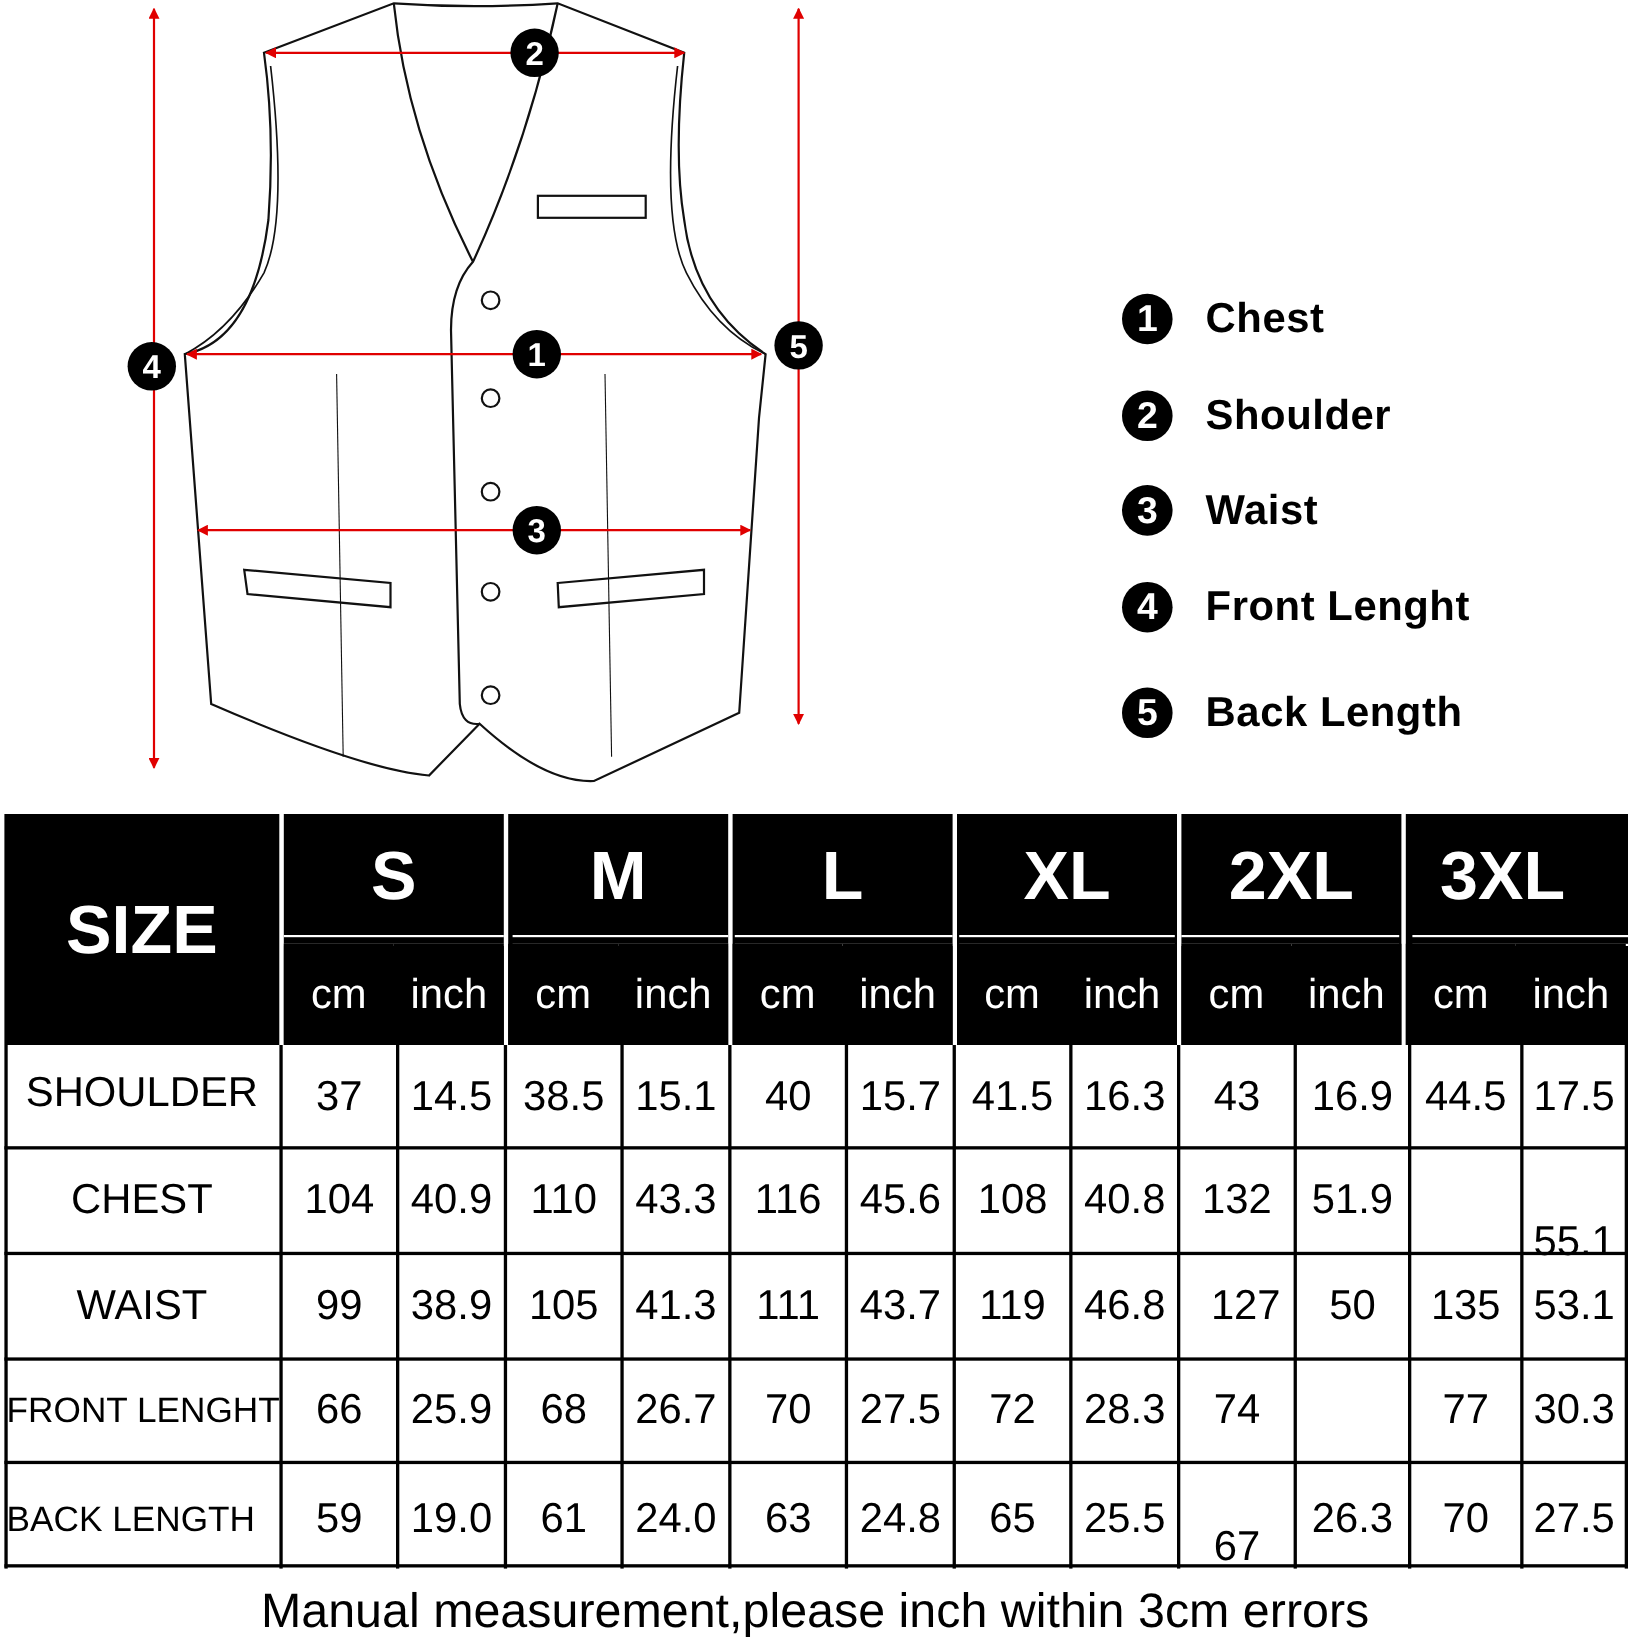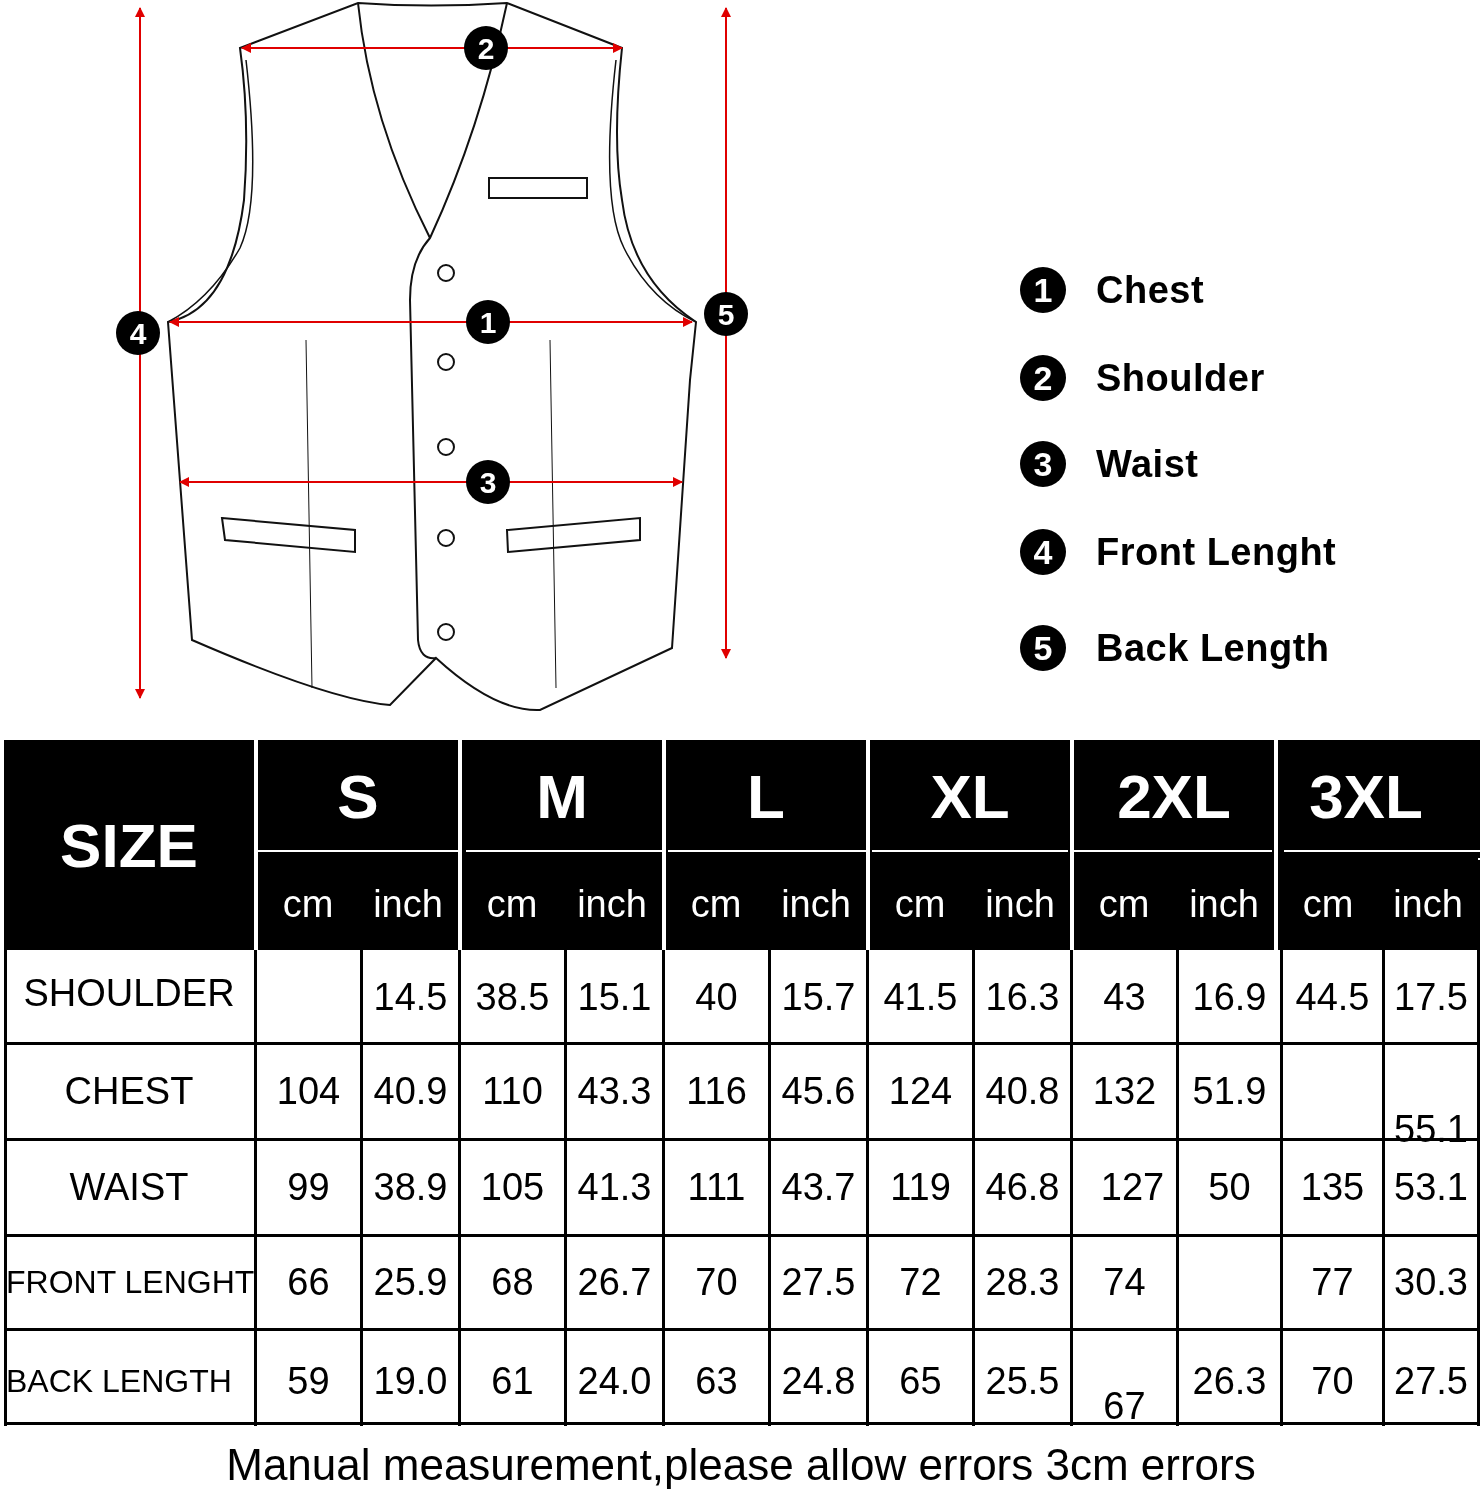--- a/index.html
+++ b/index.html
@@ -156,40 +156,41 @@
   <div class="gl" style="left:1276px;top:210px;width:3px;height:476px;"></div>
   <div class="gl" style="left:1378px;top:210px;width:3px;height:476px;"></div>
 
   <div class="gl" style="left:0;top:302px;width:1476px;height:3px;"></div>
   <div class="gl" style="left:0;top:398px;width:1476px;height:3px;"></div>
   <div class="gl" style="left:0;top:494px;width:1476px;height:3px;"></div>
   <div class="gl" style="left:0;top:588px;width:1476px;height:3px;"></div>
   <div class="gl" style="left:0;top:682px;width:1476px;height:3px;"></div>
 
   <div class="row-label" style="top:210px;width:250px;height:92px;align-items:flex-start;padding-top:22px;box-sizing:border-box;">SHOULDER</div>
+  <div class="cell" style="left:253px;top:212px;width:103px;height:90px;">37</div>
   <div class="cell" style="left:359px;top:212px;width:95px;height:90px;">14.5</div>
   <div class="cell" style="left:457px;top:212px;width:103px;height:90px;">38.5</div>
   <div class="cell" style="left:563px;top:212px;width:95px;height:90px;">15.1</div>
   <div class="cell" style="left:661px;top:212px;width:103px;height:90px;">40</div>
   <div class="cell" style="left:767px;top:212px;width:95px;height:90px;">15.7</div>
   <div class="cell" style="left:865px;top:212px;width:103px;height:90px;">41.5</div>
   <div class="cell" style="left:971px;top:212px;width:95px;height:90px;">16.3</div>
   <div class="cell" style="left:1069px;top:212px;width:103px;height:90px;">43</div>
   <div class="cell" style="left:1175px;top:212px;width:101px;height:90px;">16.9</div>
   <div class="cell" style="left:1279px;top:212px;width:99px;height:90px;">44.5</div>
   <div class="cell" style="left:1381px;top:212px;width:92px;height:90px;">17.5</div>
 
   <div class="row-label" style="top:305px;width:250px;height:93px;">CHEST</div>
   <div class="cell" style="left:253px;top:305px;width:103px;height:93px;">104</div>
   <div class="cell" style="left:359px;top:305px;width:95px;height:93px;">40.9</div>
   <div class="cell" style="left:457px;top:305px;width:103px;height:93px;">110</div>
   <div class="cell" style="left:563px;top:305px;width:95px;height:93px;">43.3</div>
   <div class="cell" style="left:661px;top:305px;width:103px;height:93px;">116</div>
   <div class="cell" style="left:767px;top:305px;width:95px;height:93px;">45.6</div>
-  <div class="cell" style="left:865px;top:305px;width:103px;height:93px;">124</div>
+  <div class="cell" style="left:865px;top:305px;width:103px;height:93px;">108</div>
   <div class="cell" style="left:971px;top:305px;width:95px;height:93px;">40.8</div>
   <div class="cell" style="left:1069px;top:305px;width:103px;height:93px;">132</div>
   <div class="cell" style="left:1175px;top:305px;width:101px;height:93px;">51.9</div>
   <div class="cell" style="left:1381px;top:305px;width:92px;height:93px;margin-top:38px;">55.1</div>
 
   <div class="row-label" style="top:401px;width:250px;height:93px;">WAIST</div>
   <div class="cell" style="left:253px;top:401px;width:103px;height:93px;">99</div>
   <div class="cell" style="left:359px;top:401px;width:95px;height:93px;">38.9</div>
   <div class="cell" style="left:457px;top:401px;width:103px;height:93px;">105</div>
   <div class="cell" style="left:563px;top:401px;width:95px;height:93px;">41.3</div>
@@ -223,13 +224,13 @@
   <div class="cell" style="left:661px;top:591px;width:103px;height:91px;padding-top:10px;box-sizing:border-box;">63</div>
   <div class="cell" style="left:767px;top:591px;width:95px;height:91px;padding-top:10px;box-sizing:border-box;">24.8</div>
   <div class="cell" style="left:865px;top:591px;width:103px;height:91px;padding-top:10px;box-sizing:border-box;">65</div>
   <div class="cell" style="left:971px;top:591px;width:95px;height:91px;padding-top:10px;box-sizing:border-box;">25.5</div>
   <div class="cell" style="left:1069px;top:616px;width:103px;height:91px;padding-top:10px;box-sizing:border-box;">67</div>
   <div class="cell" style="left:1175px;top:591px;width:101px;height:91px;padding-top:10px;box-sizing:border-box;">26.3</div>
   <div class="cell" style="left:1279px;top:591px;width:99px;height:91px;padding-top:10px;box-sizing:border-box;">70</div>
   <div class="cell" style="left:1381px;top:591px;width:92px;height:91px;padding-top:10px;box-sizing:border-box;">27.5</div>
 </div>
 
-<div id="note">Manual measurement,please allow errors 3cm errors</div>
+<div id="note">Manual measurement,please inch within 3cm errors</div>
 
 </body></html>

